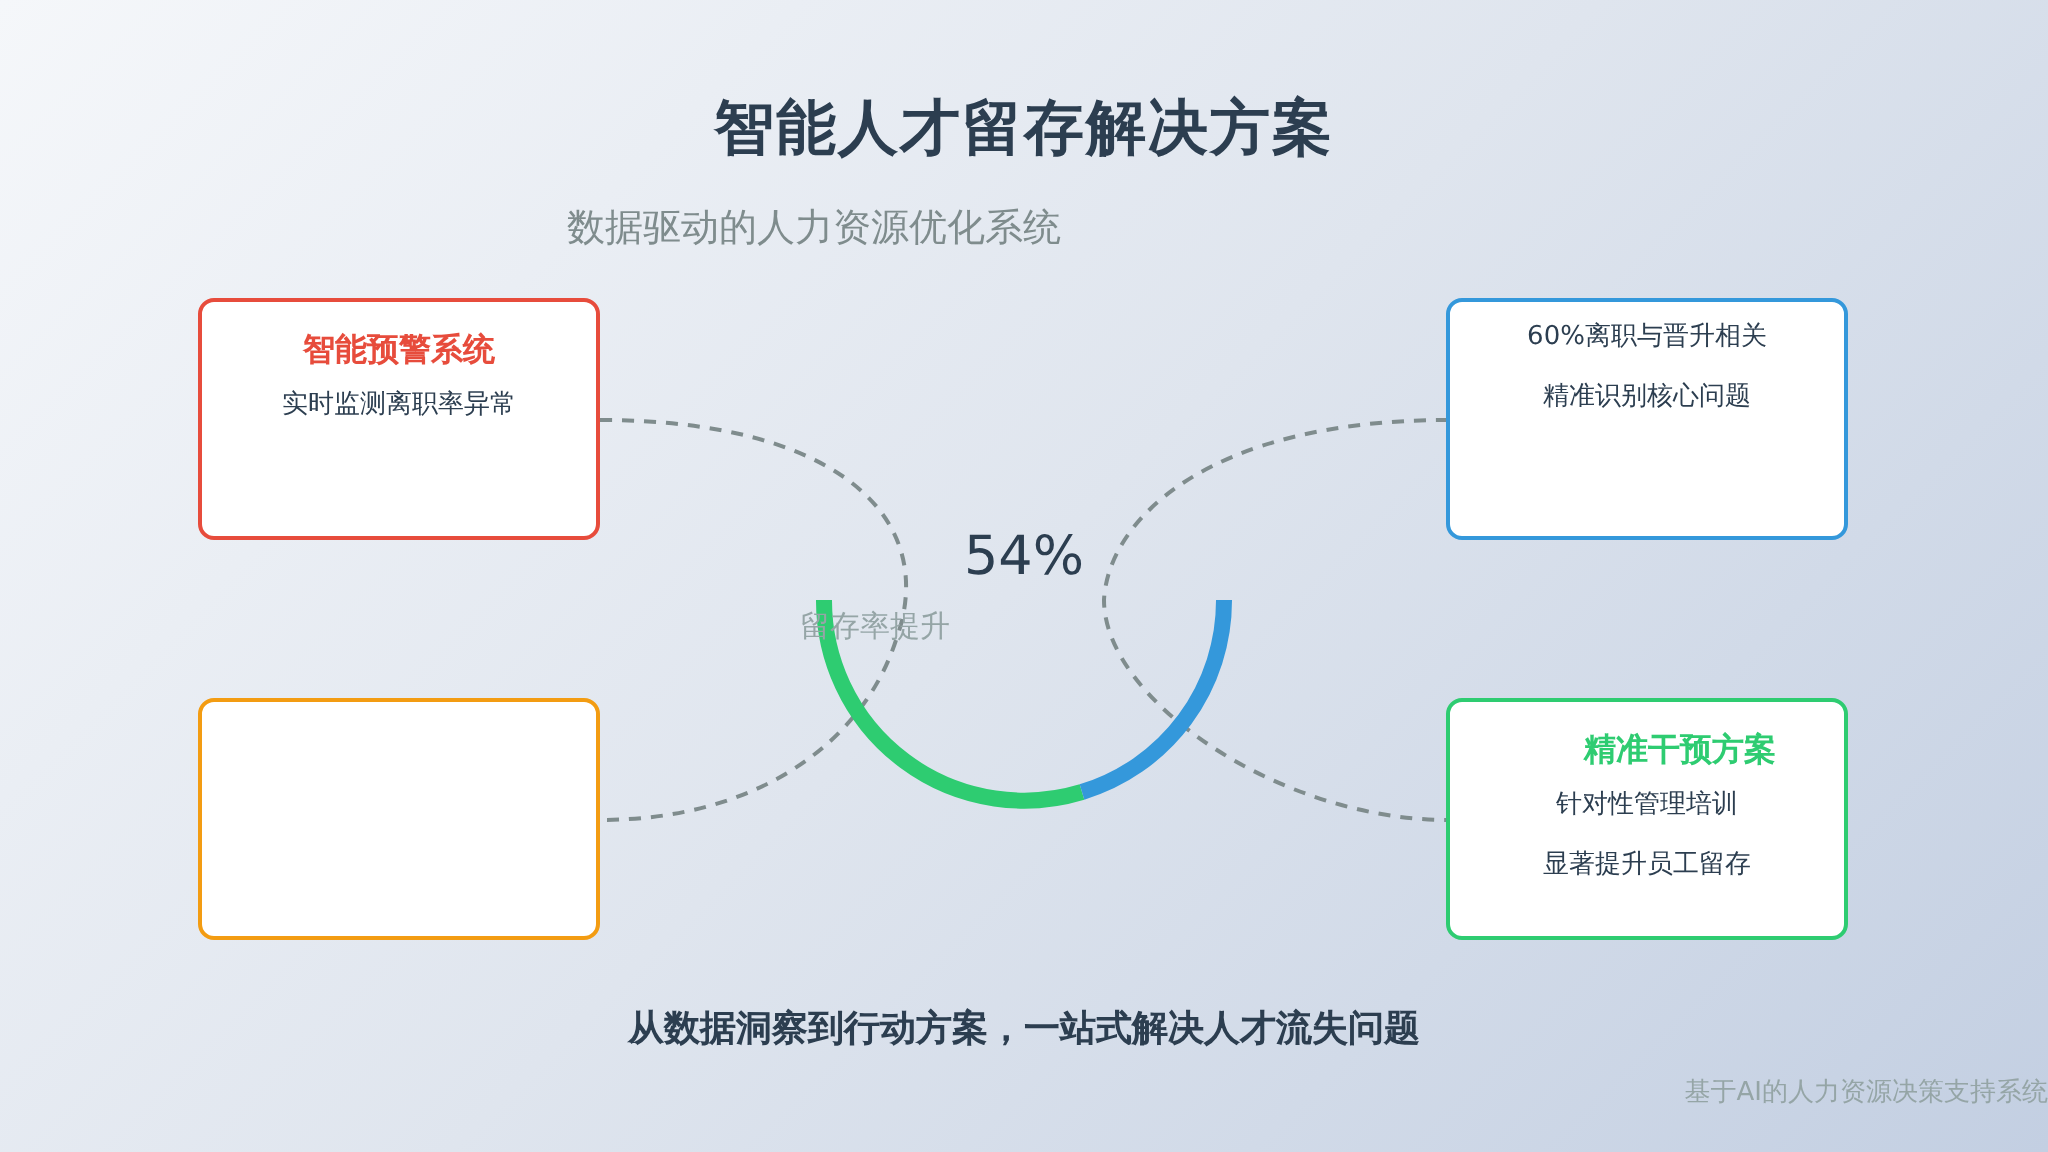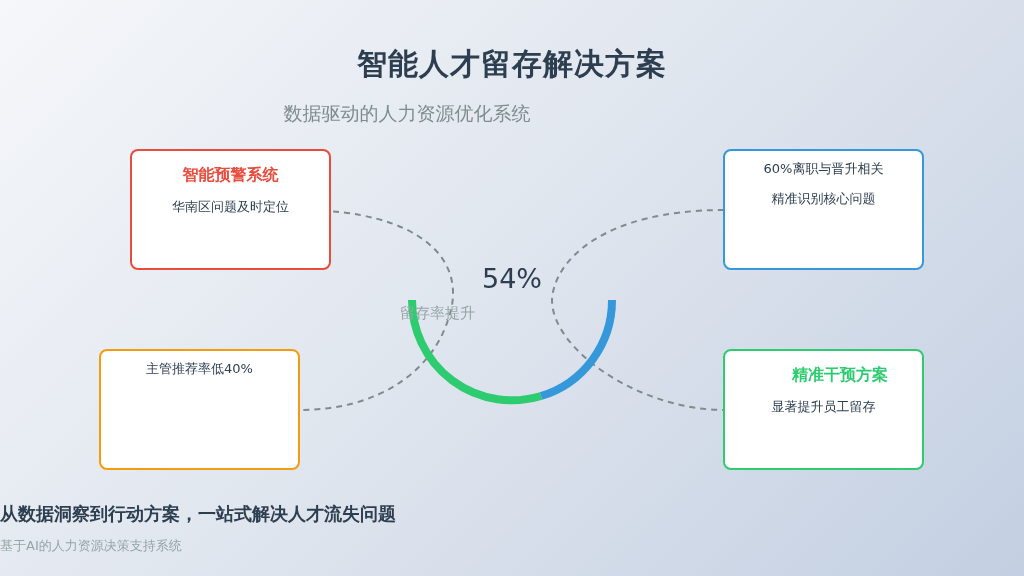--- a/index.html
+++ b/index.html
@@ -25,77 +25,77 @@
       text-align: center;
     }
     .card .card-title {
       margin-top: 14px; font-size: 16px; font-weight: bold; line-height: 20px;
     }
     .card .card-line {
       font-size: 13px; color: #2c3e50; line-height: 16px;
     }
     .card .line1 { margin-top: 10px; }
     .card .line2 { margin-top: 14px; }
-    #card-tl { left: 99px; top: 149px; border-color: #e74c3c; margin-left: 31px; }
+    #card-tl { left: 99px; top: 149px; border-color: #e74c3c; }
     #card-tl .card-title { color: #e74c3c; }
     #card-tr { left: 723px; top: 149px; border-color: #3498db; }
     #card-tr .card-title { color: #3498db; }
     #card-bl { left: 99px; top: 349px; border-color: #f39c12; }
     #card-bl .card-title { color: #f39c12; }
     #card-br { left: 723px; top: 349px; border-color: #2ecc71; }
     #card-br .card-title { color: #2ecc71; padding-left: 33px; }
     svg.connectors { position: absolute; left: 0; top: 0; }
     .center-value {
       position: absolute; top: 263px; left: 412px; width: 200px;
       text-align: center; font-size: 27px; color: #2c3e50;
     }
     .center-label {
       position: absolute; top: 304px; left: 400px; width: 200px;
       text-align: left; font-size: 15px; color: #95a5a6;
     }
     .tagline {
       position: absolute; top: 502px; left: 0; width: 1024px;
-      font-size: 18px; font-weight: bold; color: #2c3e50;
+      text-align: center; font-size: 18px; font-weight: bold; color: #2c3e50;
     }
     .footer {
       position: absolute; top: 537px; left: 0; width: 1024px;
-      text-align: left; font-size: 13px; color: #95a5a6;
+      text-align: right; font-size: 13px; color: #95a5a6;
     }
   </style>
 </head>
 <body>
 
 <div class="title">智能人才留存解决方案</div>
 <div class="subtitle">数据驱动的人力资源优化系统</div>
 
 <svg class="connectors" width="1024" height="576">
 
   <path d="M300,210 C420,210 470,260 448,320 C432,370 380,410 300,410" fill="none" stroke="#7f8c8d" stroke-width="2" stroke-dasharray="6,5"></path>
   <path d="M724,210 C604,210 554,260 552,300 C552,350 640,410 724,410" fill="none" stroke="#7f8c8d" stroke-width="2" stroke-dasharray="6,5"></path>
 
   <path d="M412,300 A100,100 0 0,0 541,396" fill="none" stroke="#2ecc71" stroke-width="8"></path>
   <path d="M541,396 A100,100 0 0,0 612,300" fill="none" stroke="#3498db" stroke-width="8"></path>
 </svg>
 
 <div class="card" id="card-tl">
   <div class="card-title">智能预警系统</div>
-  <div class="card-line line2">华南区问题及时定位</div>
+  <div class="card-line line1">实时监测离职率异常</div>
 </div>
 
 <div class="card" id="card-tr">
   <div class="card-line line1">60%离职与晋升相关</div>
   <div class="card-line line2">精准识别核心问题</div>
 </div>
 
 <div class="card" id="card-bl">
-  <div class="card-line line1">主管推荐率低40%</div>
 </div>
 
 <div class="card" id="card-br">
   <div class="card-title">精准干预方案</div>
+  <div class="card-line line1">针对性管理培训</div>
   <div class="card-line line2">显著提升员工留存</div>
 </div>
 
 <div class="center-value">54%</div>
 <div class="center-label">留存率提升</div>
 
 <div class="tagline">从数据洞察到行动方案，一站式解决人才流失问题</div>
 <div class="footer">基于AI的人力资源决策支持系统</div>
 
 </body></html>

